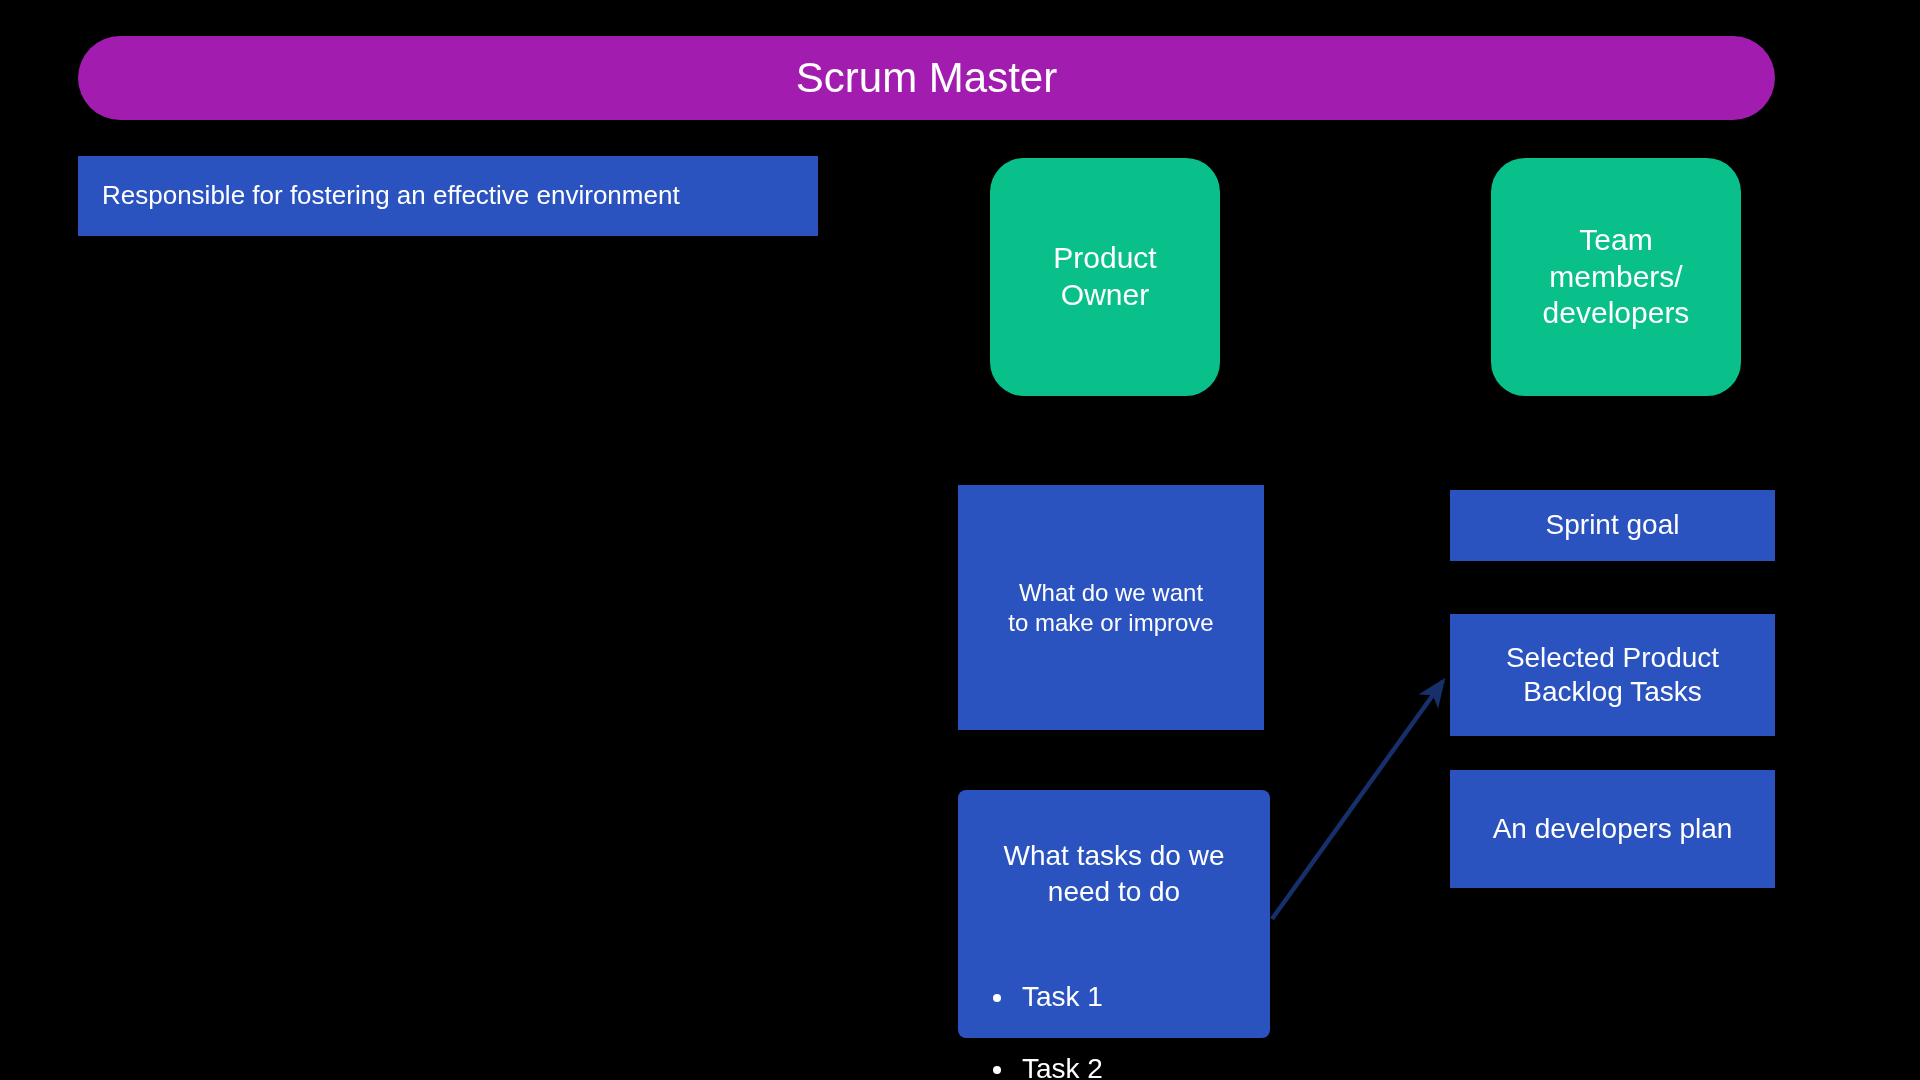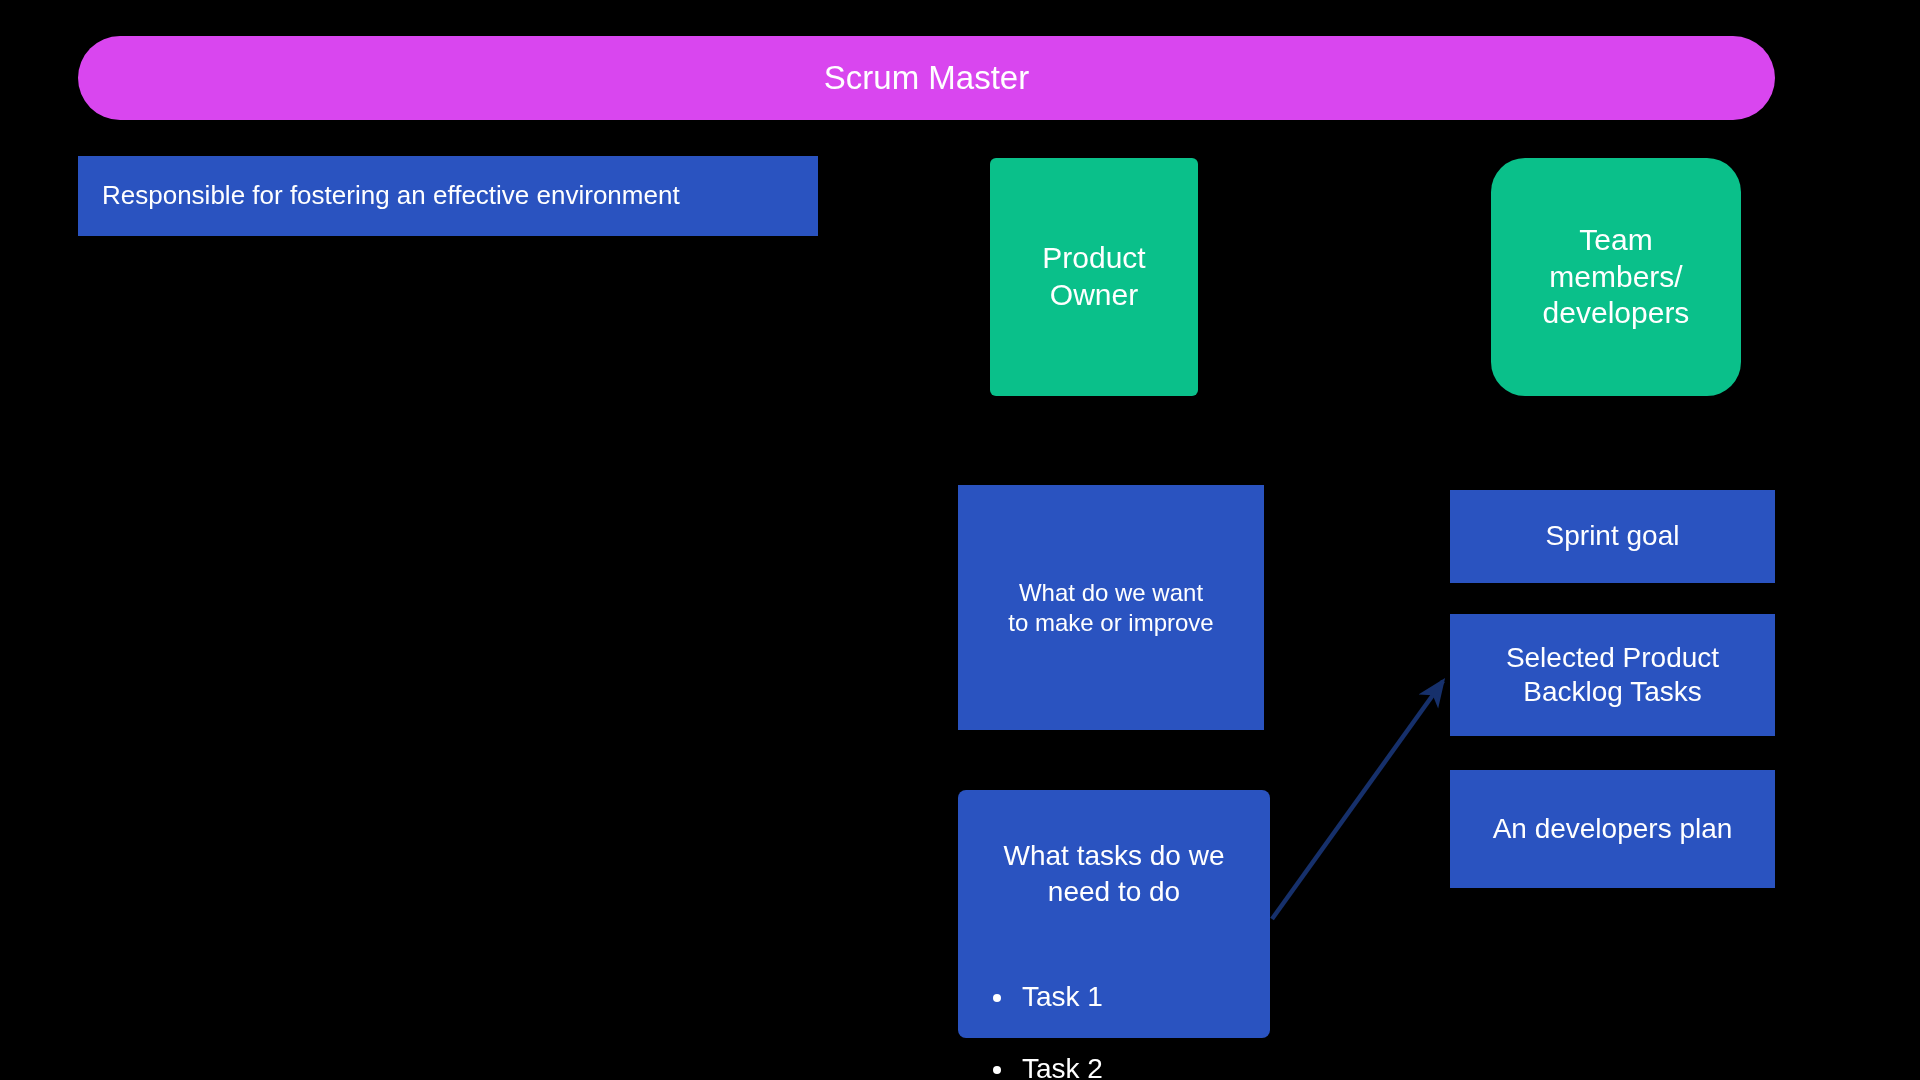--- a/index.html
+++ b/index.html
@@ -35,36 +35,35 @@
     line-height: 1.22;
     white-space: pre-line;
   }
 
   
   .role-banner {
     left: 78px;
     top: 36px;
     width: 1697px;
     height: 84px;
-    background: #d946ef;
+    background: #a21caf;
     border-radius: 42px;
-    font-size: 33px;
+    font-size: 42px;
   }
 
   .role-box {
     background: #0ac08a;
     border-radius: 34px;
     font-size: 30px;
   }
   .role-product-owner {
     left: 990px;
     top: 158px;
-    width: 208px;
+    width: 230px;
     height: 238px;
-    border-radius: 6px;
   }
   .role-team {
     left: 1491px;
     top: 158px;
     width: 250px;
     height: 238px;
   }
 
   
   .blue-box {
@@ -110,21 +109,21 @@
     text-align: left;
   }
   .tasks-list li {
     line-height: 1.33;
     padding-left: 6px;
   }
   .sprint-goal-box {
     left: 1450px;
     top: 490px;
     width: 325px;
-    height: 93px;
+    height: 71px;
     font-size: 28px;
   }
   .backlog-box {
     left: 1450px;
     top: 614px;
     width: 325px;
     height: 122px;
     font-size: 28px;
   }
   .plan-box {

